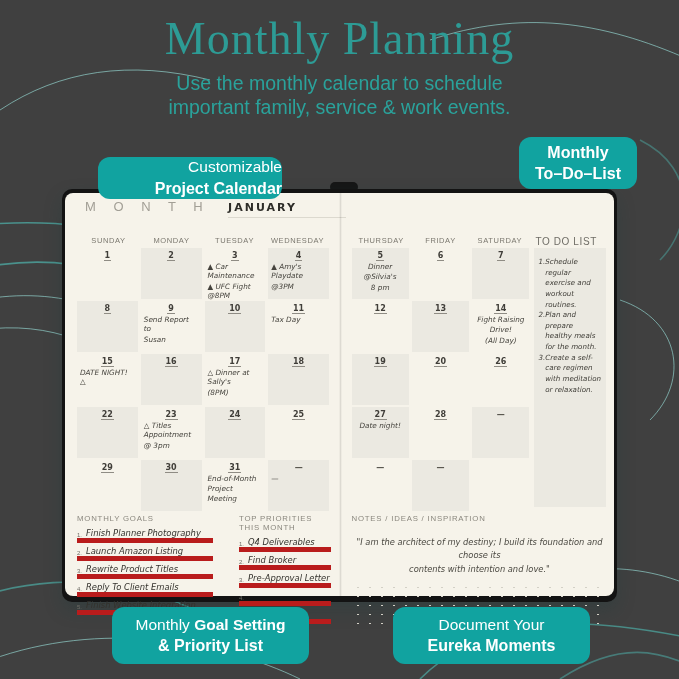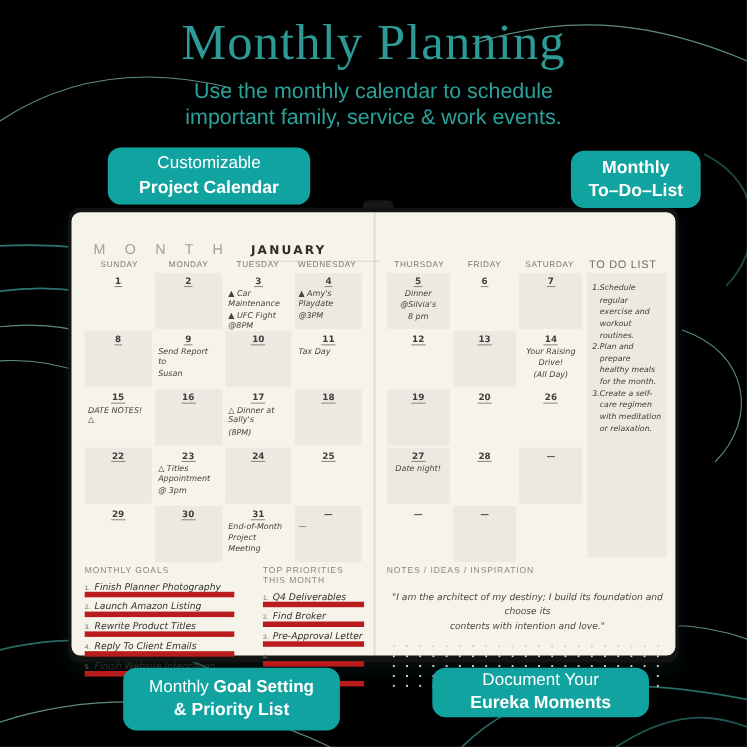--- a/index.html
+++ b/index.html
@@ -1,51 +1,51 @@
 <!DOCTYPE html>
 <html><head>
 <meta charset="utf-8">
 <style>
   html,body{margin:0;padding:0;}
   body{font-family:"Liberation Sans",sans-serif;}
-  .stage{position:relative;width:679px;height:679px;overflow:hidden;background:#000000;}
+  .stage{position:relative;width:679px;height:679px;overflow:hidden;background:#404040;}
   .deco{position:absolute;inset:0;pointer-events:none;}
 
   
   .hero{position:absolute;top:14px;left:0;width:100%;text-align:center;z-index:2;}
   .hero h1{margin:0;font-family:"Liberation Serif","DejaVu Serif",serif;font-weight:400;
            font-size:46px;color:#2d9b95;letter-spacing:1px;line-height:1.1;}
   .hero .sub{font-size:19.5px;color:#2aa29b;font-weight:500;line-height:1.25;}
   .hero .sub:first-of-type{margin-top:6px;}
 
   
   .badge{position:absolute;background:#11a3a0;color:#ffffff;border-radius:12px;
          display:flex;flex-direction:column;justify-content:center;align-items:center;
          text-align:center;line-height:1.32;z-index:3;}
   .badge .l{font-size:15.5px;font-weight:500;}
   .badge .b{font-size:16px;font-weight:800;}
-  .b-tl{left:98px;top:134px;width:184px;height:52px;}
+  .b-tl{left:98px;top:157px;width:184px;height:42px;align-items:flex-end;}
   .b-tr{left:519px;top:137px;width:118px;height:52px;}
   .b-bl{left:112px;top:607px;width:197px;height:57px;}
-  .b-br{left:393px;top:607px;width:197px;height:45px;}
+  .b-br{left:393px;top:607px;width:197px;height:57px;}
   .inlinemix{font-size:15.5px;}
   .inlinemix .b{font-size:15.5px;}
 
   
   .elastic{position:absolute;left:330px;top:182px;width:28px;height:10px;background:#161616;border-radius:5px;z-index:1;}
   .book{position:absolute;left:62px;top:189px;width:555px;height:413px;background:#131313;
         border-radius:10px;box-shadow:0 8px 18px rgba(20,60,60,.25);z-index:2;}
   .pages{position:absolute;left:3px;right:3px;top:4px;bottom:6px;background:#f6f3ea;
          border-radius:8px;display:flex;}
   .seam{position:absolute;left:50%;top:0;bottom:0;width:3px;margin-left:-1px;
         background:linear-gradient(90deg,rgba(0,0,0,0) 0%,rgba(0,0,0,.10) 50%,rgba(0,0,0,0) 100%);}
   .page{position:relative;flex:1;}
 
   
-  .month-row{position:absolute;left:20px;top:25px;white-space:nowrap;}
+  .month-row{position:absolute;left:20px;top:4px;white-space:nowrap;}
   .month-lbl{font-size:13px;letter-spacing:7px;color:#a29f96;}
   .month-val{display:inline-block;margin-left:14px;min-width:118px;font-size:11px;font-weight:700;
              letter-spacing:2px;color:#2e2d29;border-bottom:1px solid #dcd9cf;padding-bottom:3px;
              font-family:"DejaVu Sans",sans-serif;}
   .dayheads{position:absolute;left:12px;top:43px;width:252px;display:grid;
             grid-template-columns:repeat(4,1fr);}
   .dayheads-r{position:absolute;left:12px;top:43px;width:178px;display:grid;
             grid-template-columns:repeat(3,1fr);}
   .dh{font-size:7.5px;color:#7b786f;letter-spacing:.6px;text-align:center;}
   .todo-h{position:absolute;left:196px;top:43px;font-size:10px;color:#6f6d66;letter-spacing:.6px;}
@@ -179,21 +179,21 @@
             </div>
             <div class="cell shaded">
               <div class="cellhead"><span class="date">10</span></div>
             </div>
             <div class="cell center">
               <div class="cellhead"><span class="date">11</span></div>
               <div class="entry">Tax Day</div>
             </div>
             <div class="cell center">
               <div class="cellhead"><span class="date">15</span></div>
-              <div class="entry">DATE NOTES! △</div>
+              <div class="entry">DATE NIGHT! △</div>
             </div>
             <div class="cell shaded">
               <div class="cellhead"><span class="date">16</span></div>
             </div>
             <div class="cell">
               <div class="cellhead"><span class="date">17</span></div>
               <div class="entry">△ Dinner at Sally's</div>
               <div class="entry">(8PM)</div>
             </div>
             <div class="cell shaded">
@@ -305,21 +305,21 @@
               <div class="cellhead"><span class="date">7</span></div>
             </div>
             <div class="cell">
               <div class="cellhead"><span class="date">12</span></div>
             </div>
             <div class="cell shaded">
               <div class="cellhead"><span class="date">13</span></div>
             </div>
             <div class="cell">
               <div class="cellhead"><span class="date">14</span></div>
-              <div class="entry">Your Raising</div>
+              <div class="entry">Fight Raising</div>
               <div class="entry">Drive!</div>
               <div class="entry">(All Day)</div>
             </div>
             <div class="cell shaded">
               <div class="cellhead"><span class="date">19</span></div>
             </div>
             <div class="cell">
               <div class="cellhead"><span class="date">20</span></div>
             </div>
             <div class="cell">

